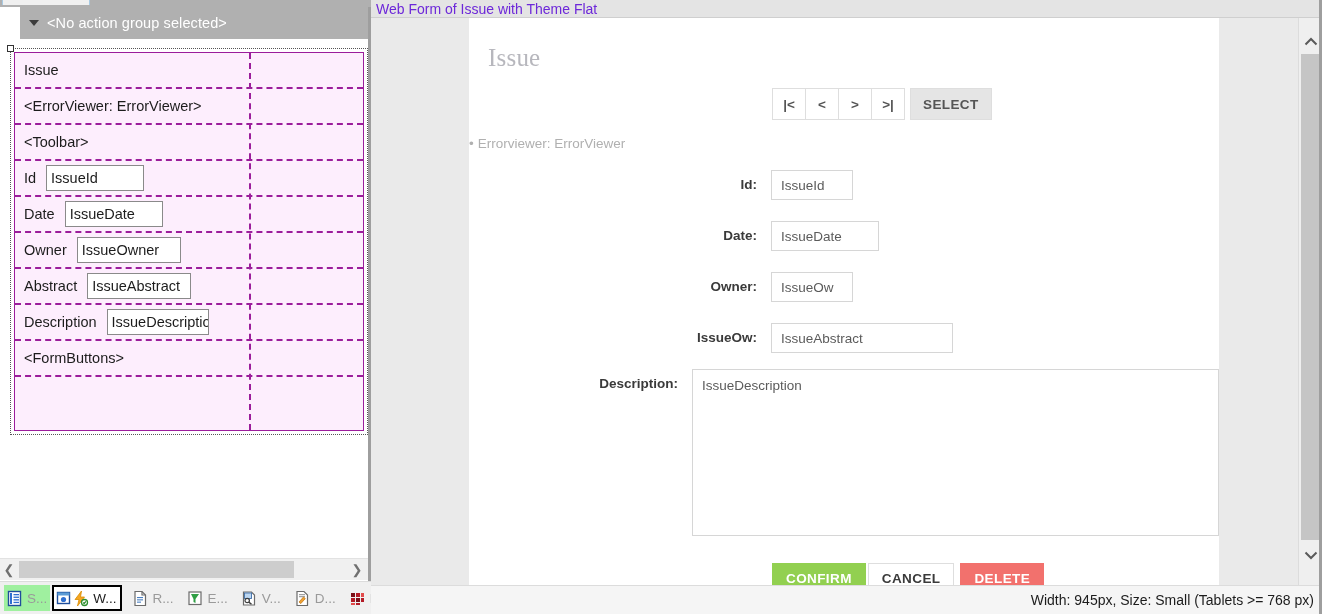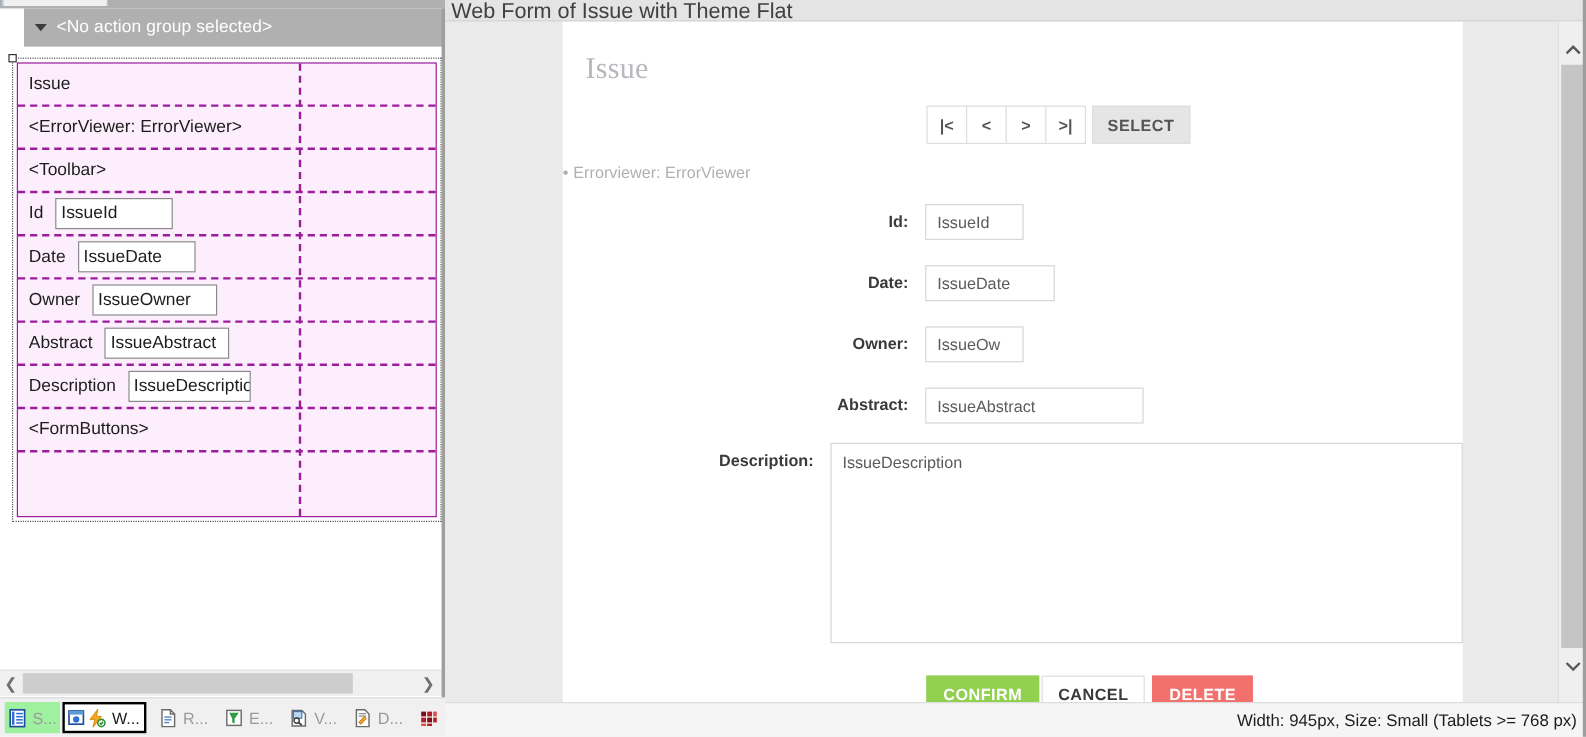--- a/index.html
+++ b/index.html
@@ -241,22 +241,22 @@
     position: absolute;
     left: 0; top: 0;
     width: 951px; height: 18px;
     background: #e4e4e4;
     border-bottom: 1px solid #cfcfcf;
     box-sizing: border-box;
     display: flex;
     align-items: center;
   }
   .preview-title-bar .ptb-text {
-    font-size: 18px;
-    color: #404040;
+    font-size: 14px;
+    color: #6d28d9;
     padding-left: 5px;
     line-height: 1;
   }
   .preview-body {
     position: absolute;
     left: 0; top: 18px;
     width: 951px;
     height: 567px;
     background: #eaeaea;
     overflow: hidden;
@@ -706,21 +706,21 @@
         </div>
 
         <div class="field-row" style="top:254px">
           <div class="field-label">Owner:</div>
           <div class="field-control">
             <div class="text-input w-owner">IssueOw</div>
           </div>
         </div>
 
         <div class="field-row" style="top:305px">
-          <div class="field-label">Abstract:</div>
+          <div class="field-label">IssueOw:</div>
           <div class="field-control">
             <div class="text-input w-abstract">IssueAbstract</div>
           </div>
         </div>
 
         <div class="field-row" style="top:351px">
           <div class="field-label">Description:</div>
           <div class="field-control">
             <div class="textarea-box">IssueDescription</div>
           </div>

